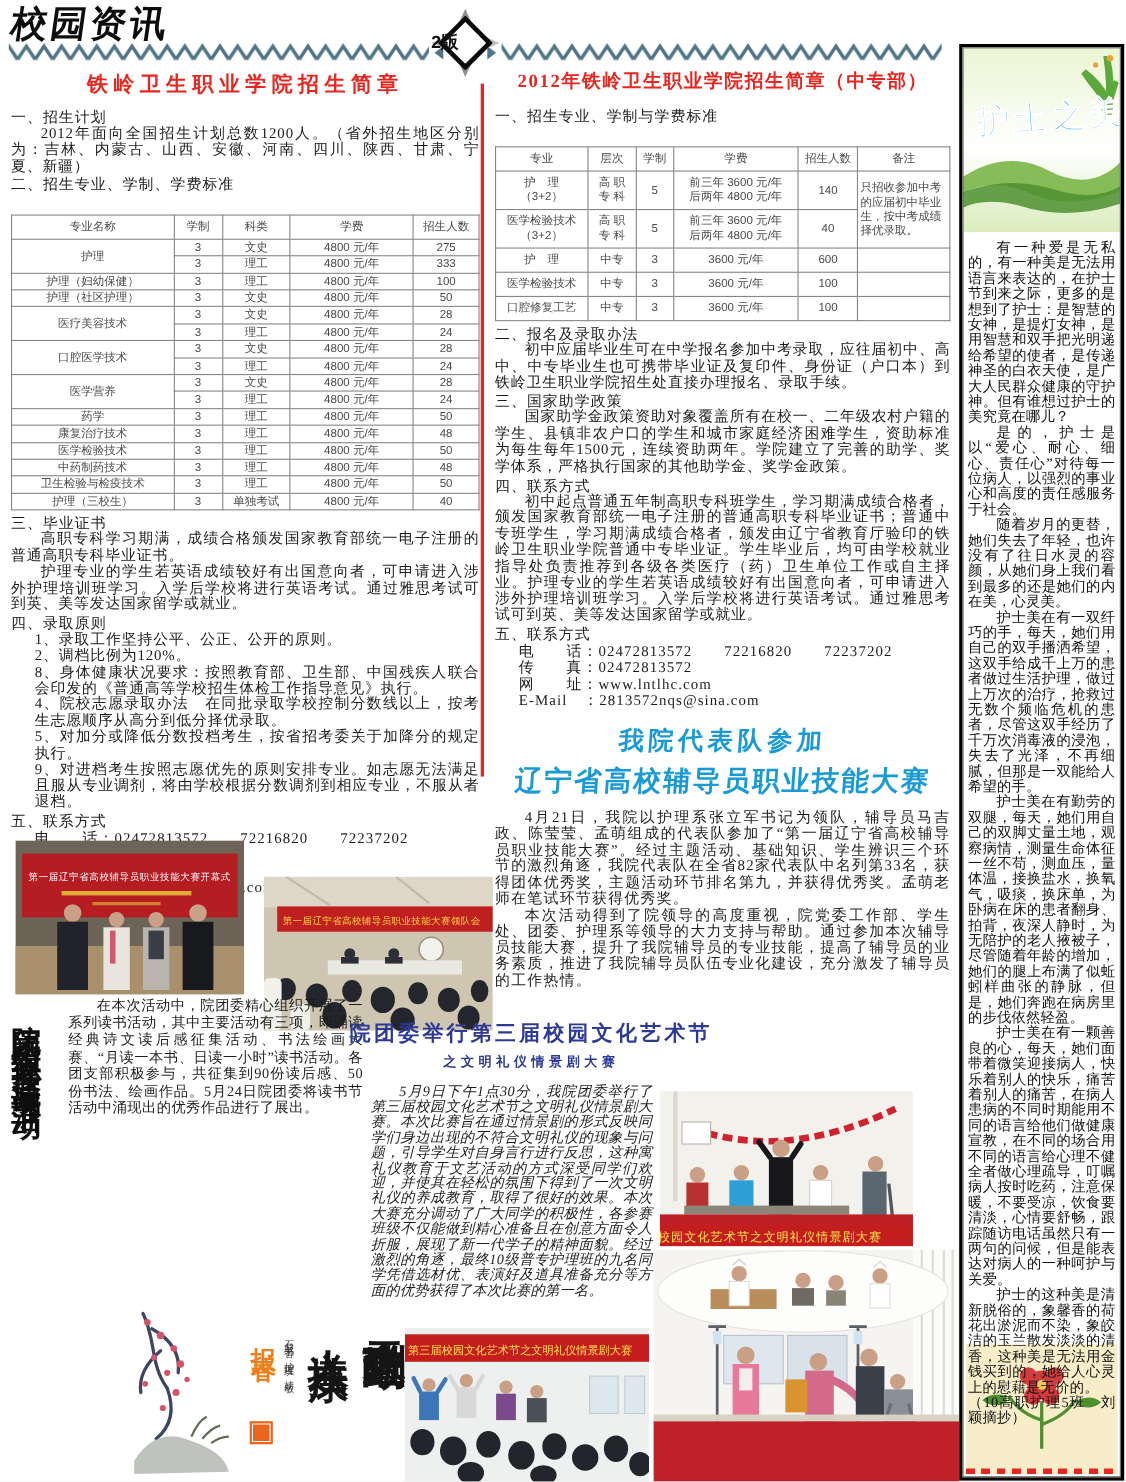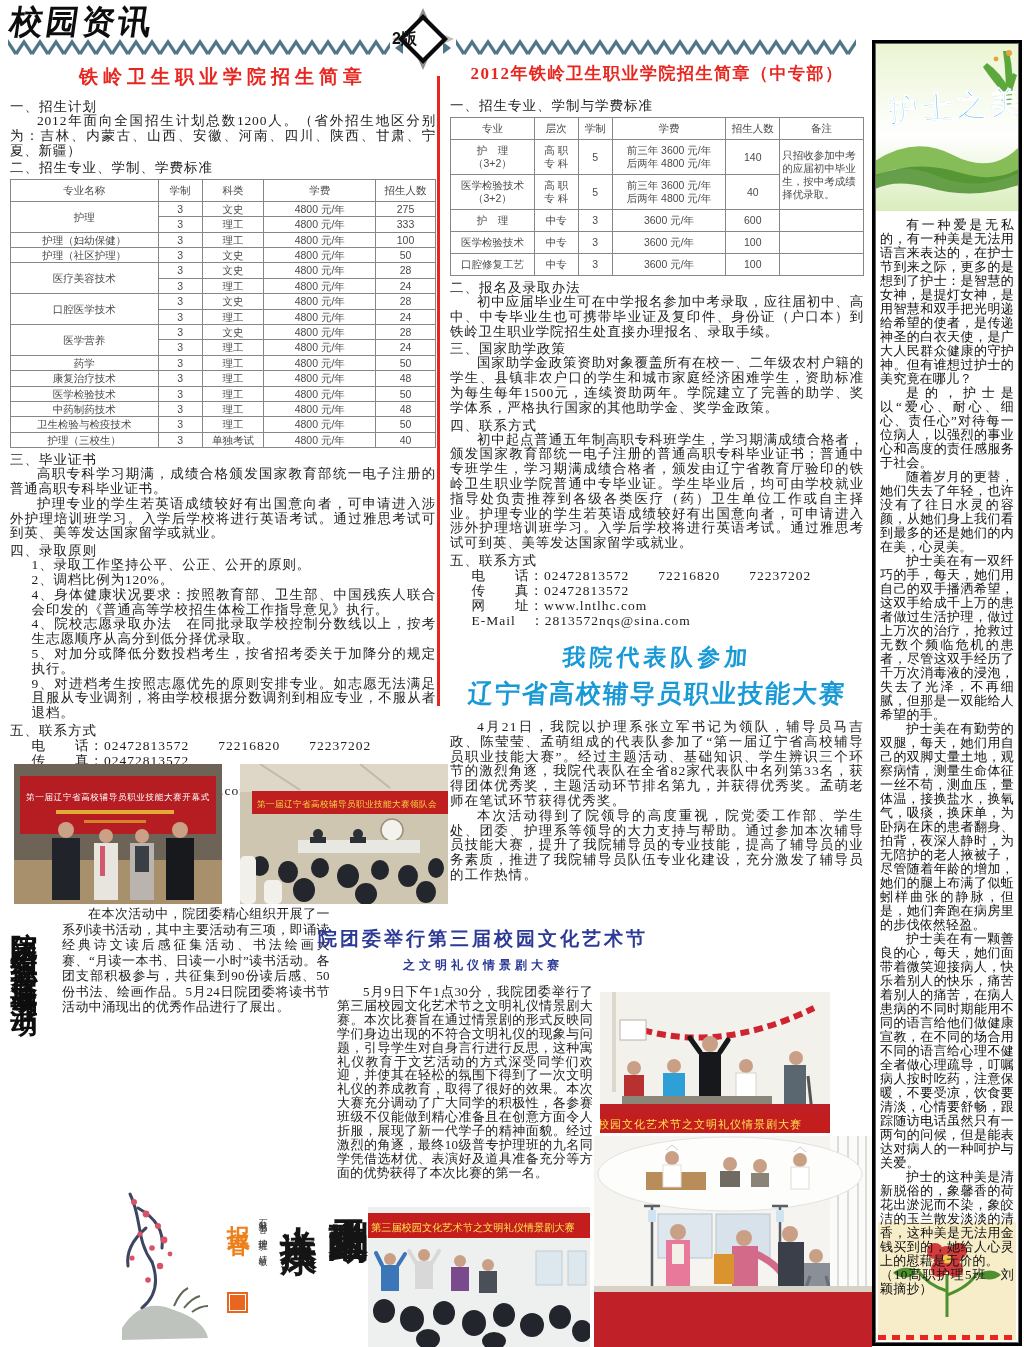--- a/index.html
+++ b/index.html
@@ -40,21 +40,21 @@
   .num-item { text-indent:0; padding-left:1.6em; }
   .contact-line { text-indent:1.6em; font-size:13.5px; line-height:15px; letter-spacing:1px; }
 
   
   .col-left { position:absolute; left:10px; top:64px; width:426px; }
   .col-left .sec-title { font-size:19px; letter-spacing:5px; margin-bottom:9px; }
   .col-mid { position:absolute; left:450px; top:62px; width:414px; }
   .col-mid .sec-title { font-size:17px; letter-spacing:1.5px; margin-bottom:13px; }
 
   
-  table.data-table { width:100%; border-collapse:collapse; margin:4px 0 4px 0;padding-left:16px; }
+  table.data-table { width:100%; border-collapse:collapse; margin:20px 0 4px 0;padding-left:16px; }
   .data-table th, .data-table td {
     border:1px solid #868686; font-weight:normal; color:#4a4a4a;
     text-align:center; white-space:pre-line; padding:1px 2px;
     font-family:"Liberation Sans","DejaVu Sans",sans-serif;
   }
   #left-table th, #left-table td { font-size:10.5px; line-height:12.4px; }
   #left-table th { padding:4px 2px; }
   #mid-table th, #mid-table td { font-size:10.5px; line-height:13px; }
   #mid-table th { padding:4px 2px; }
   #mid-table td { padding:4px 2px; }
@@ -73,21 +73,21 @@
     letter-spacing:6px; }
   .reading-body { position:absolute; left:62px; top:906px; width:268px; }
   .reading-body p { font-size:13px; line-height:15.5px; letter-spacing:0.4px; text-align:justify; text-indent:2em; }
 
   
   .etq-title { position:absolute; left:300px; top:926px; width:366px; text-align:center;
     color:#2c3a96; font-weight:bold; }
   .etq-title .l1 { font-size:19px; letter-spacing:3px; }
   .etq-title .l2 { font-size:12px; letter-spacing:4px; margin-top:5px; }
   .etq-body { position:absolute; left:337px; top:985px; width:256px; }
-  .etq-body p { font-size:13px; line-height:13.9px; letter-spacing:0.2px; text-align:justify; text-indent:2em; }
+  .etq-body p { font-size:13px; line-height:13.9px; letter-spacing:0.2px; text-align:justify; text-indent:2em;font-style:italic; }
 
   
   .photo { position:absolute; }
   .photo svg { display:block; }
 
   
   .art-seal { position:absolute; left:224px; top:1206px; writing-mode:vertical-rl;
     color:#ef7f1a; font-size:23px; font-weight:bold; letter-spacing:10px;
     font-family:"DejaVu Serif",serif; }
   .art-stamp { position:absolute; left:227px; top:1292px; width:21px; height:21px;
@@ -277,21 +277,21 @@
       </div>
     <div class="h">三、毕业证书</div>
     <div class="body-text">
         <p class="para">高职专科学习期满，成绩合格颁发国家教育部统一电子注册的普通高职专科毕业证书。</p>
         <p class="para">护理专业的学生若英语成绩较好有出国意向者，可申请进入涉外护理培训班学习。入学后学校将进行英语考试。通过雅思考试可到英、美等发达国家留学或就业。</p>
       </div>
     <div class="h">四、录取原则</div>
     <div class="body-text">
         <p class="num-item">1、录取工作坚持公平、公正、公开的原则。</p>
         <p class="num-item">2、调档比例为120%。</p>
-        <p class="num-item">4、身体健康状况要求：按照教育部、卫生部、中国残疾人联合会印发的《普通高等学校招生体检工作指导意见》执行。</p>
+        <p class="num-item">8、身体健康状况要求：按照教育部、卫生部、中国残疾人联合会印发的《普通高等学校招生体检工作指导意见》执行。</p>
         <p class="num-item">4、院校志愿录取办法　在同批录取学校控制分数线以上，按考生志愿顺序从高分到低分择优录取。</p>
         <p class="num-item">5、对加分或降低分数投档考生，按省招考委关于加降分的规定执行。</p>
         <p class="num-item">9、对进档考生按照志愿优先的原则安排专业。如志愿无法满足且服从专业调剂，将由学校根据分数调剂到相应专业，不服从者退档。</p>
       </div>
     <div class="h">五、联系方式</div>
     <div>
         <p class="contact-line">电　　话：02472813572　　72216820　　72237202</p>
         <p class="contact-line">传　　真：02472813572</p>
         <p class="contact-line">网　　址：www.lntlhc.com</p>
         <p class="contact-line">E-Mail　：2813572nqs@sina.com</p>
@@ -408,21 +408,21 @@
           <rect x="80" y="79" width="24" height="57" fill="#e8e4de"></rect>
           <rect x="86" y="82" width="5" height="30" fill="#d2586e"></rect>
         <circle cx="128" cy="72" r="7" fill="#caa186"></circle>
           <rect x="116" y="79" width="24" height="57" fill="#b9b4ae"></rect>
           <rect x="121" y="82" width="14" height="26" fill="#3a3f46"></rect>
         <circle cx="166" cy="66" r="8" fill="#caa186"></circle>
           <rect x="152" y="74" width="28" height="62" fill="#17191d"></rect>
       </g>
     </svg>
   </div>
-  <div class="photo" style="left:240px; top:764px;">
+  <div class="photo" style="left:240px; top:797px;">
     <svg width="208" height="140" viewBox="0 0 208 140">
       <rect width="208" height="140" fill="#cfc6b2"></rect>
       <rect x="0" y="0" width="208" height="28" fill="#ded6c6"></rect>
       <line x1="20" y1="0" x2="60" y2="26" stroke="#c2b9a6" stroke-width="2"></line>
       <line x1="120" y1="0" x2="150" y2="24" stroke="#c2b9a6" stroke-width="2"></line>
       <rect x="12" y="27" width="196" height="23" fill="#c01f1f"></rect>
       <text x="17" y="43" font-size="8.6" fill="#f7d743" letter-spacing="0.4">第一届辽宁省高校辅导员职业技能大赛领队会</text>
       <circle cx="152" cy="66" r="11" fill="#f4f2ec" stroke="#9a917d" stroke-width="1.5"></circle>
       <rect x="58" y="76" width="122" height="13" fill="#e9e7e1"></rect>
       <g fill="#2b2f36">

